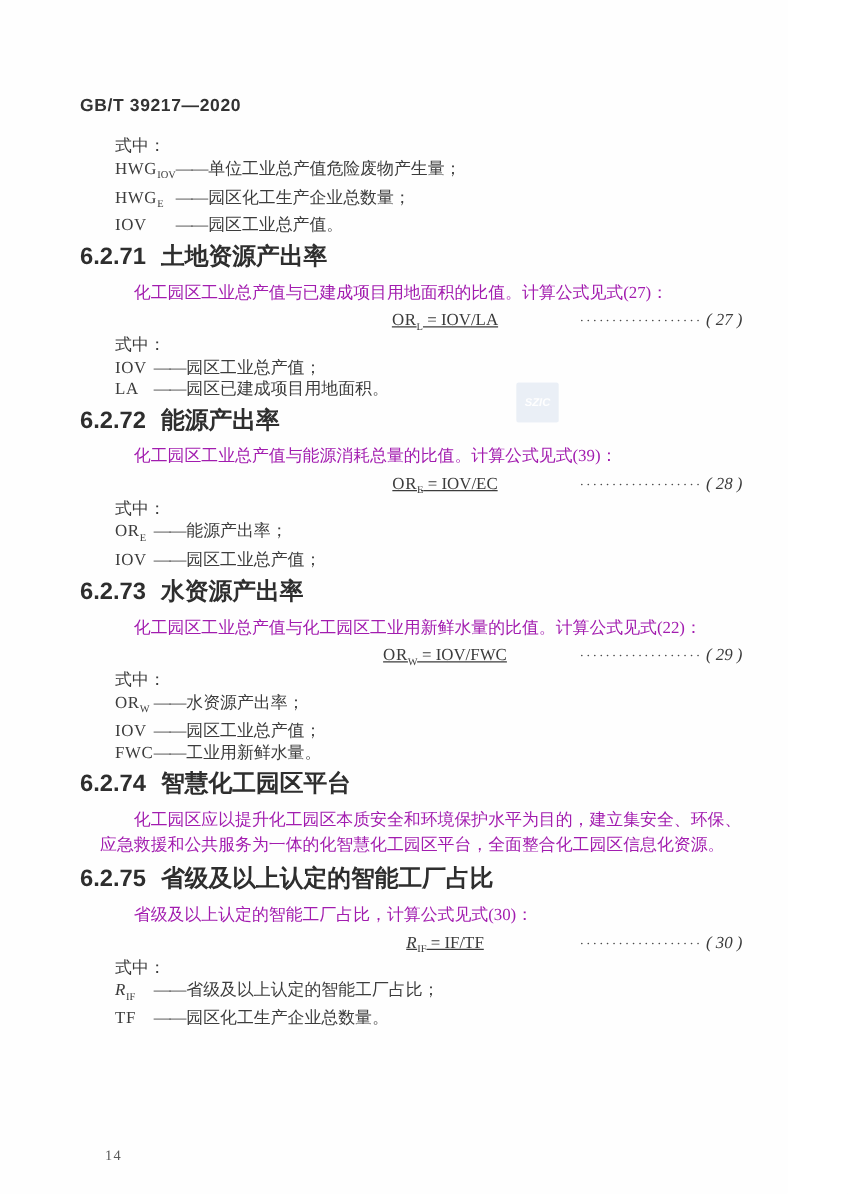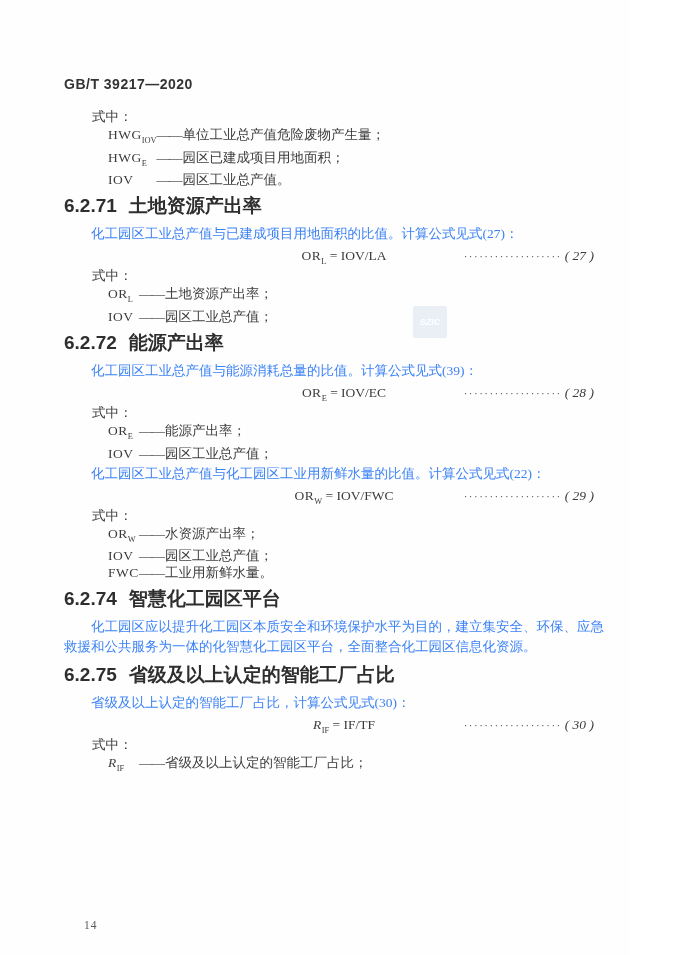--- a/index.html
+++ b/index.html
@@ -20,33 +20,33 @@
     position:absolute;top:106px;left:64px;width:552px;
     font-size:13.5px;line-height:17px;
   }
   .sec-heading{
     margin:10px 0 10px 0;
     font-family:"Liberation Sans","DejaVu Sans",sans-serif;
     font-weight:bold;font-size:19px;color:#2e2e2e;line-height:16px;
   }
   .sec-num{margin-right:12px;}
   .para{
-    line-height:20px;text-indent:2em;color:#3b82f6;
-    margin:2px 0;
+    line-height:20px;text-indent:2em;color:#a21caf;
+    margin:2px 16px;
   }
   .formula-row{position:relative;height:19px;margin:1px 0;}
-  .formula-center{position:absolute;left:4px;width:100%;text-align:center;line-height:19px;}
+  .formula-center{position:absolute;left:16px;width:100%;text-align:center;line-height:19px;text-decoration:underline;}
   .fvar{letter-spacing:.5px;}
   .italic{font-style:italic;}
   sub{font-size:.62em;letter-spacing:0;}
   .f-right{position:absolute;right:22px;top:0;line-height:19px;white-space:nowrap;}
   .leader{letter-spacing:1.5px;color:#4a4a4a;font-size:11px;margin-right:3px;}
   .eq-num{font-style:italic;color:#3c3c3c;}
   .where{line-height:17px;margin:2px 0 1px 28px;}
-  .defs{margin-left:44px;}
+  .defs{margin-left:28px;}
   .def-row{line-height:17px;white-space:nowrap;}
   .term{display:inline-block;min-width:2.3em;letter-spacing:.5px;}
   .defs.intro .term{min-width:3.6em;}
   .dash{letter-spacing:-1px;margin-right:1px;}
   .watermark{
     position:absolute;left:413px;top:306px;width:34px;height:32px;
     background:#dbe4f1;opacity:.55;border-radius:2px;
     display:flex;align-items:center;justify-content:center;
     color:#ffffff;font-family:"Liberation Sans","DejaVu Sans",sans-serif;
     font-size:9px;font-weight:bold;font-style:italic;letter-spacing:0;
@@ -58,45 +58,46 @@
 </style>
 </head>
 <body>
 
 <div class="page">
   <div class="doc-header">GB/T 39217—2020</div>
   <div class="content">
       <div class="where">式中：</div>
       <div class="defs intro">
         <div class="def-row"><span class="term"><span>HWG</span><sub class="tsub">IOV</sub></span><span class="dash">——</span><span class="desc">单位工业总产值危险废物产生量；</span></div>
-        <div class="def-row"><span class="term"><span>HWG</span><sub class="tsub">E</sub></span><span class="dash">——</span><span class="desc">园区已建成项目用地面积；</span></div>
+        <div class="def-row"><span class="term"><span>HWG</span><sub class="tsub">E</sub></span><span class="dash">——</span><span class="desc">园区化工生产企业总数量；</span></div>
         <div class="def-row"><span class="term"><span>IOV</span></span><span class="dash">——</span><span class="desc">园区工业总产值。</span></div>
       </div>
       <div class="sec-heading"><span class="sec-num">6.2.71</span><span class="sec-title">土地资源产出率</span></div>
       <div class="para">化工园区工业总产值与已建成项目用地面积的比值。计算公式见式(27)：</div>
       <div class="formula-row">
         <div class="formula-center"><span class="fvar">OR</span><sub class="fsub">L</sub><span class="frhs"> = IOV/LA</span></div>
         <span class="f-right"><span class="leader">···················</span><span class="eq-num">( 27 )</span></span>
       </div>
       <div class="where">式中：</div>
       <div class="defs">
-        <div class="def-row"><span class="term"><span>OR</span><sub class="tsub">L</sub></span><span class="dash">——</span><span class="desc">土地资源产出率；</span></div>
         <div class="def-row"><span class="term"><span>IOV</span></span><span class="dash">——</span><span class="desc">园区工业总产值；</span></div>
+        <div class="def-row"><span class="term"><span>LA</span></span><span class="dash">——</span><span class="desc">园区已建成项目用地面积。</span></div>
       </div>
       <div class="sec-heading"><span class="sec-num">6.2.72</span><span class="sec-title">能源产出率</span></div>
       <div class="para">化工园区工业总产值与能源消耗总量的比值。计算公式见式(39)：</div>
       <div class="formula-row">
         <div class="formula-center"><span class="fvar">OR</span><sub class="fsub">E</sub><span class="frhs"> = IOV/EC</span></div>
         <span class="f-right"><span class="leader">···················</span><span class="eq-num">( 28 )</span></span>
       </div>
       <div class="where">式中：</div>
       <div class="defs">
         <div class="def-row"><span class="term"><span>OR</span><sub class="tsub">E</sub></span><span class="dash">——</span><span class="desc">能源产出率；</span></div>
         <div class="def-row"><span class="term"><span>IOV</span></span><span class="dash">——</span><span class="desc">园区工业总产值；</span></div>
       </div>
+      <div class="sec-heading"><span class="sec-num">6.2.73</span><span class="sec-title">水资源产出率</span></div>
       <div class="para">化工园区工业总产值与化工园区工业用新鲜水量的比值。计算公式见式(22)：</div>
       <div class="formula-row">
         <div class="formula-center"><span class="fvar">OR</span><sub class="fsub">W</sub><span class="frhs"> = IOV/FWC</span></div>
         <span class="f-right"><span class="leader">···················</span><span class="eq-num">( 29 )</span></span>
       </div>
       <div class="where">式中：</div>
       <div class="defs">
         <div class="def-row"><span class="term"><span>OR</span><sub class="tsub">W</sub></span><span class="dash">——</span><span class="desc">水资源产出率；</span></div>
         <div class="def-row"><span class="term"><span>IOV</span></span><span class="dash">——</span><span class="desc">园区工业总产值；</span></div>
         <div class="def-row"><span class="term"><span>FWC</span></span><span class="dash">——</span><span class="desc">工业用新鲜水量。</span></div>
@@ -105,17 +106,18 @@
       <div class="para">化工园区应以提升化工园区本质安全和环境保护水平为目的，建立集安全、环保、应急救援和公共服务为一体的化智慧化工园区平台，全面整合化工园区信息化资源。</div>
       <div class="sec-heading"><span class="sec-num">6.2.75</span><span class="sec-title">省级及以上认定的智能工厂占比</span></div>
       <div class="para">省级及以上认定的智能工厂占比，计算公式见式(30)：</div>
       <div class="formula-row">
         <div class="formula-center"><span class="fvar italic">R</span><sub class="fsub">IF</sub><span class="frhs"> = IF/TF</span></div>
         <span class="f-right"><span class="leader">···················</span><span class="eq-num">( 30 )</span></span>
       </div>
       <div class="where">式中：</div>
       <div class="defs">
         <div class="def-row"><span class="term"><span class="italic">R</span><sub class="tsub">IF</sub></span><span class="dash">——</span><span class="desc">省级及以上认定的智能工厂占比；</span></div>
+        <div class="def-row"><span class="term"><span>TF</span></span><span class="dash">——</span><span class="desc">园区化工生产企业总数量。</span></div>
       </div>
     </div>
   <div class="watermark">SZIC</div>
   <div class="page-number">14</div>
 </div>
 
 </body></html>

